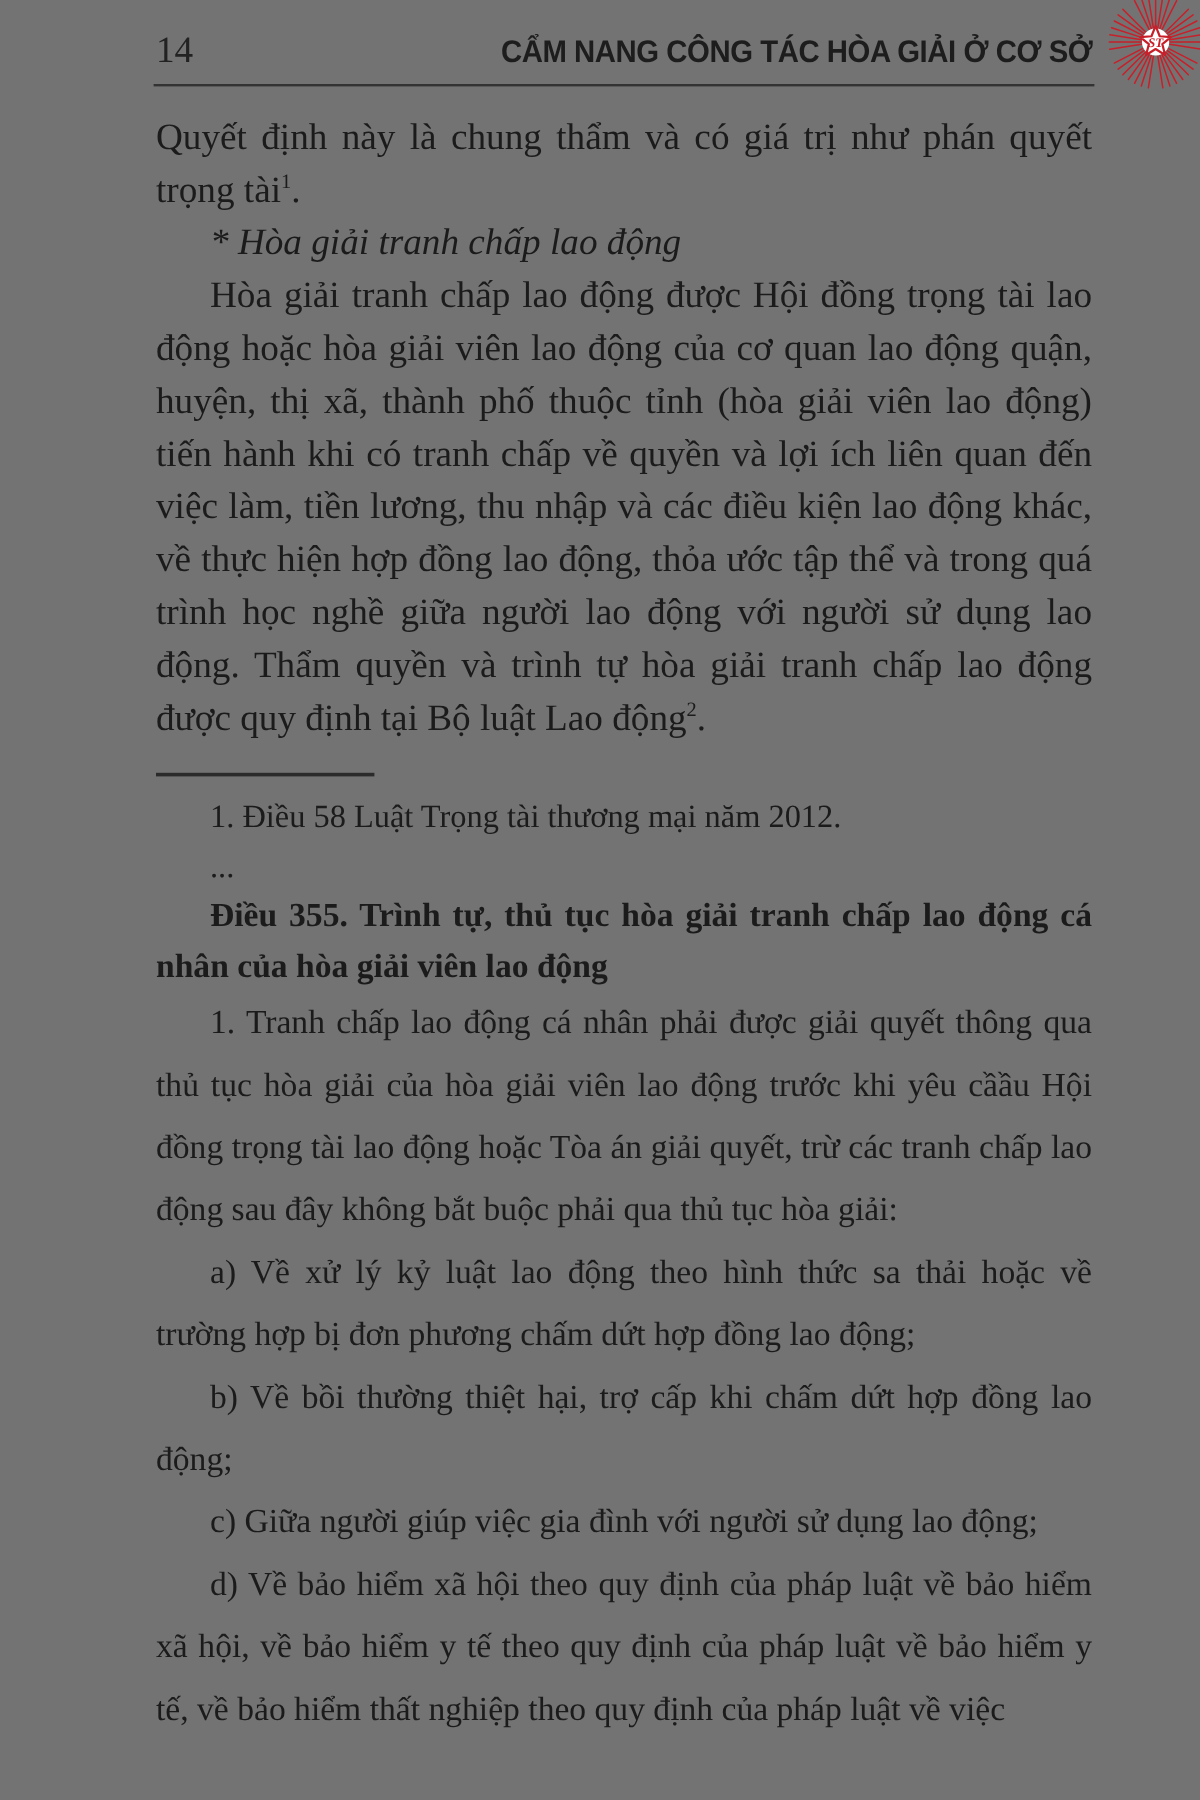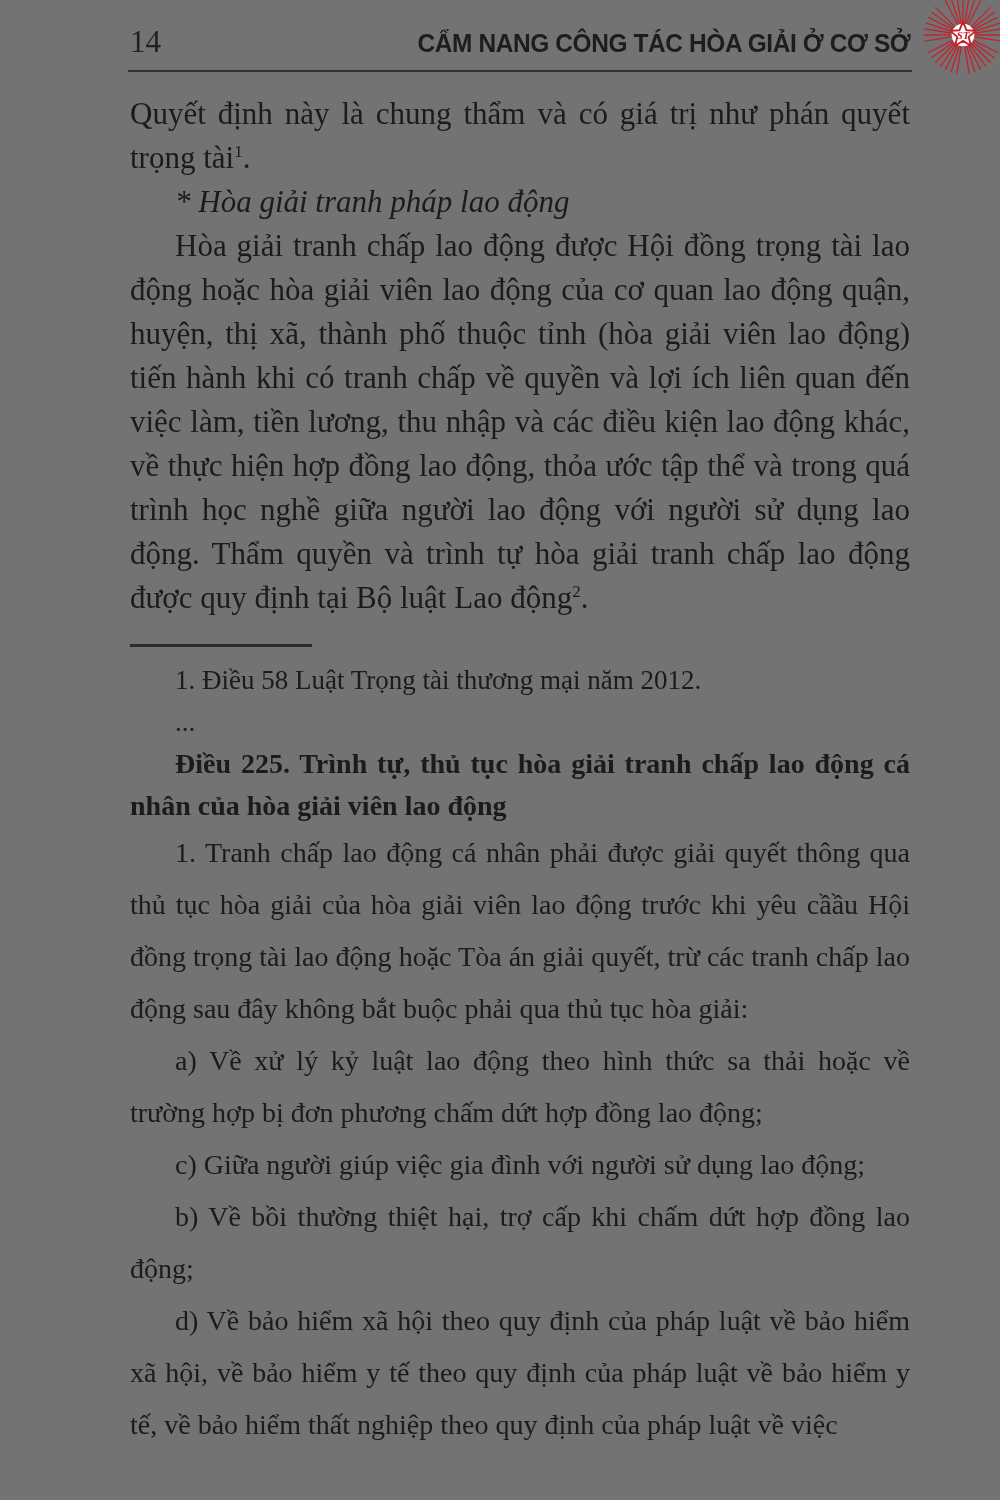--- a/index.html
+++ b/index.html
@@ -92,31 +92,31 @@
       <circle cx="50" cy="50" r="13.5" fill="#ffffff"></circle>
       <path d="M50,34 L54.1,44.3 L65.2,45.1 L56.7,52.2 L59.4,62.9 L50,57 L40.6,62.9 L43.3,52.2 L34.8,45.1 L45.9,44.3 Z" fill="#ffffff" stroke="#c8202a" stroke-width="2.2" stroke-linejoin="round"></path>
       <text x="50" y="54.5" text-anchor="middle" font-family="Liberation Serif, serif" font-style="italic" font-weight="bold" font-size="13" fill="#c8202a">ST</text>
     </svg>
   </div>
 
   <div class="content">
 
     <p class="body-para no-indent"><span>Quyết định này là chung thẩm và có giá trị như phán quyết trọng tài</span><sup class="fn">1</sup><span>.</span></p>
 
-    <p class="italic-line">* Hòa giải tranh pháp lao động</p>
+    <p class="italic-line">* Hòa giải tranh chấp lao động</p>
 
     <p class="body-para"><span>Hòa giải tranh chấp lao động được Hội đồng trọng tài lao động hoặc hòa giải viên lao động của cơ quan lao động quận, huyện, thị xã, thành phố thuộc tỉnh (hòa giải viên lao động) tiến hành khi có tranh chấp về quyền và lợi ích liên quan đến việc làm, tiền lương, thu nhập và các điều kiện lao động khác, về thực hiện hợp đồng lao động, thỏa ước tập thể và trong quá trình học nghề giữa người lao động với người sử dụng lao động. Thẩm quyền và trình tự hòa giải tranh chấp lao động được quy định tại Bộ luật Lao động</span><sup class="fn">2</sup><span>.</span></p>
 
     <hr class="fn-sep">
 
     <p class="footnote">1. Điều 58 Luật Trọng tài thương mại năm 2012.</p>
     <p class="footnote">...</p>
 
-    <p class="article-heading">Điều 225. Trình tự, thủ tục hòa giải tranh chấp lao động cá nhân của hòa giải viên lao động</p>
+    <p class="article-heading">Điều 355. Trình tự, thủ tục hòa giải tranh chấp lao động cá nhân của hòa giải viên lao động</p>
 
     <p class="article-para">1. Tranh chấp lao động cá nhân phải được giải quyết thông qua thủ tục hòa giải của hòa giải viên lao động trước khi yêu cầầu Hội đồng trọng tài lao động hoặc Tòa án giải quyết, trừ các tranh chấp lao động sau đây không bắt buộc phải qua thủ tục hòa giải:</p>
     <p class="article-para">a) Về xử lý kỷ luật lao động theo hình thức sa thải hoặc về trường hợp bị đơn phương chấm dứt hợp đồng lao động;</p>
+    <p class="article-para">b) Về bồi thường thiệt hại, trợ cấp khi chấm dứt hợp đồng lao động;</p>
     <p class="article-para">c) Giữa người giúp việc gia đình với người sử dụng lao động;</p>
-    <p class="article-para">b) Về bồi thường thiệt hại, trợ cấp khi chấm dứt hợp đồng lao động;</p>
     <p class="article-para">d) Về bảo hiểm xã hội theo quy định của pháp luật về bảo hiểm xã hội, về bảo hiểm y tế theo quy định của pháp luật về bảo hiểm y tế, về bảo hiểm thất nghiệp theo quy định của pháp luật về việc</p>
 
   </div>
 </div>
 
 </body></html>

